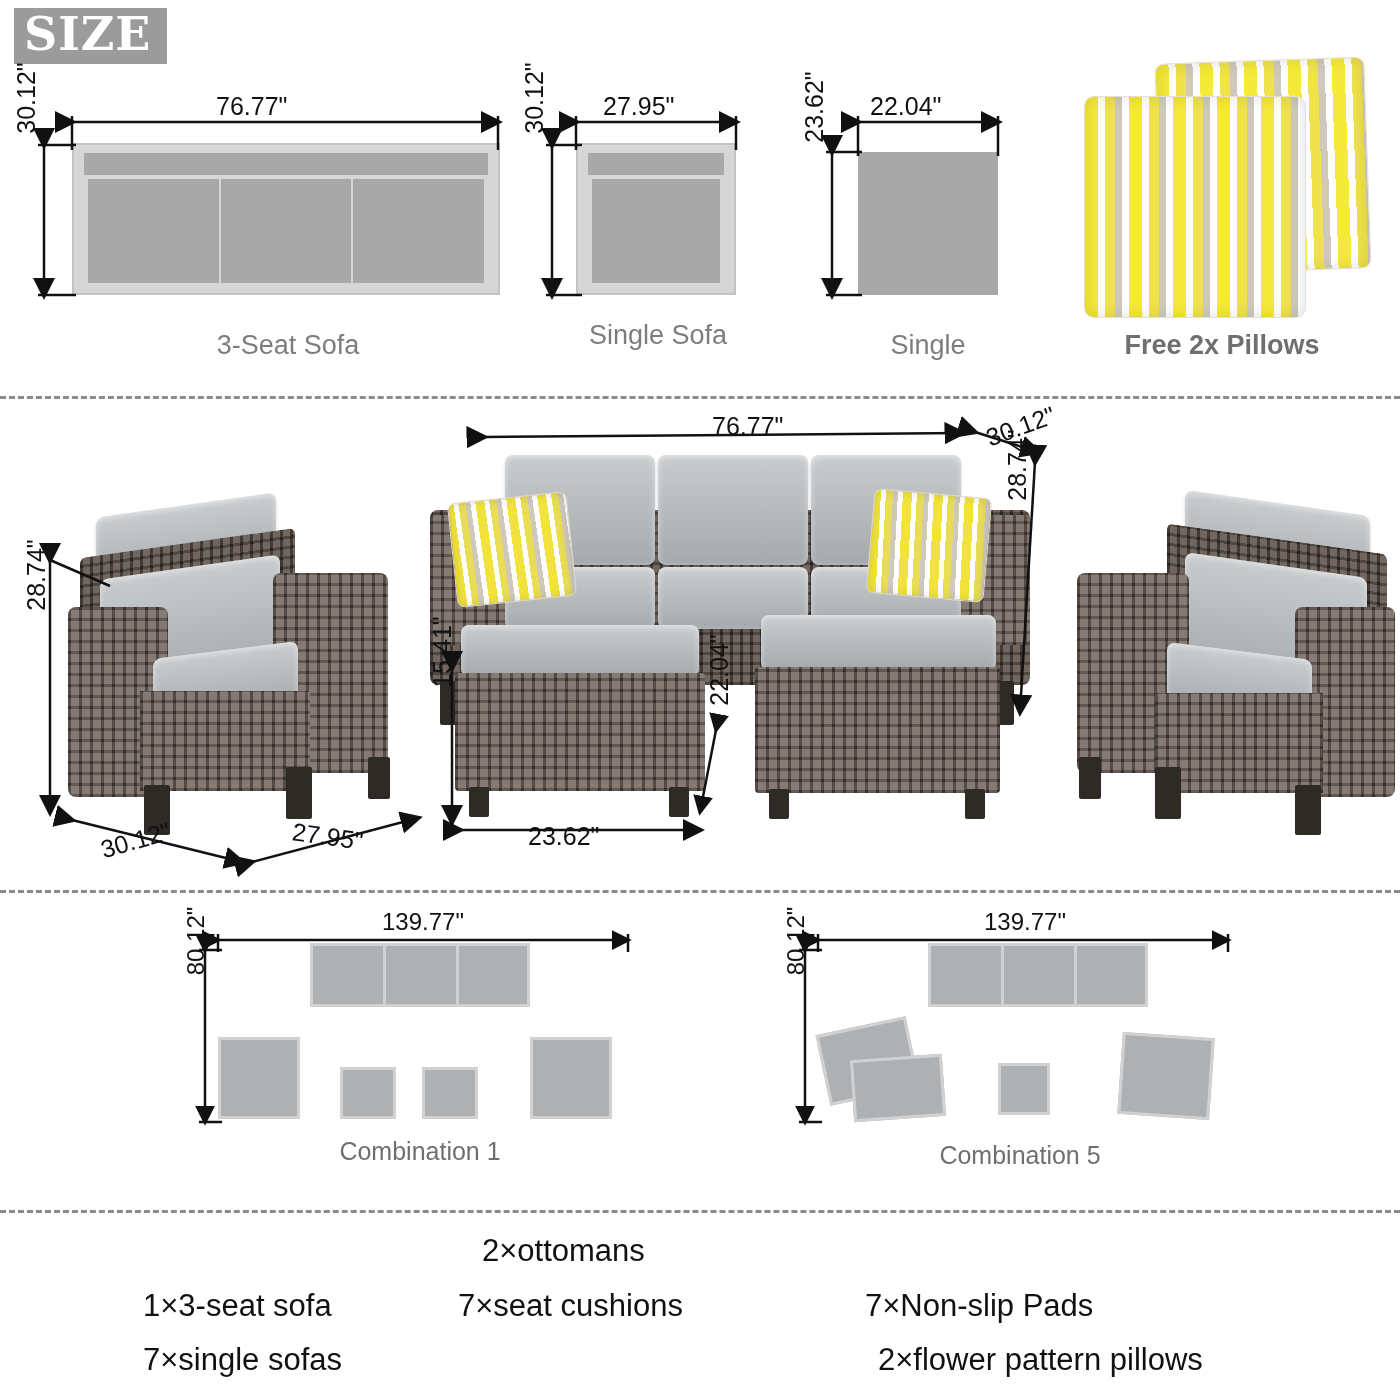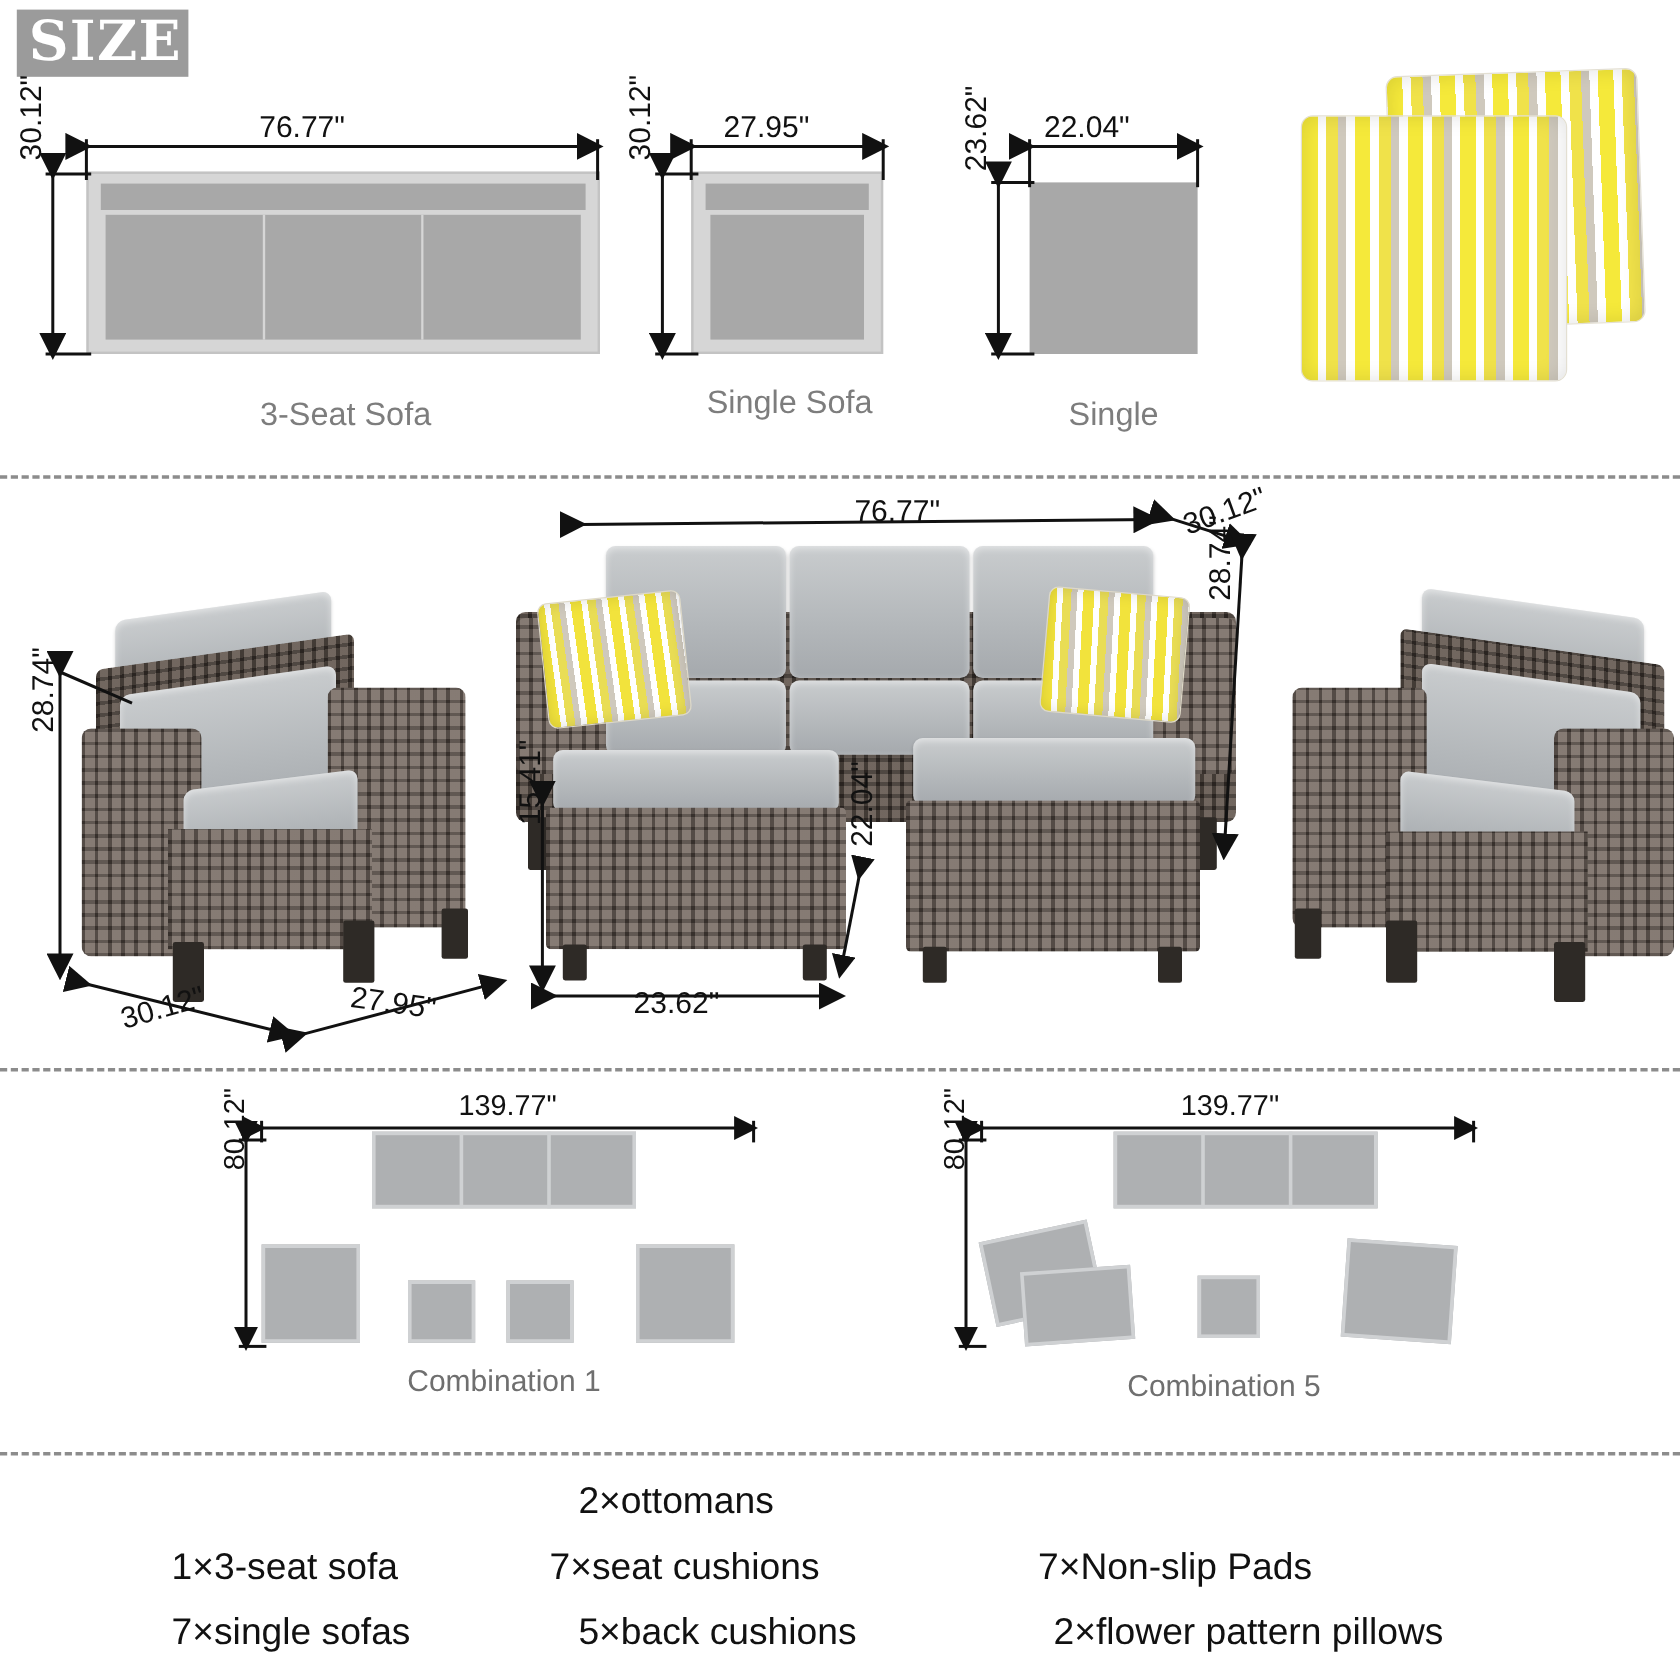--- a/index.html
+++ b/index.html
@@ -23,21 +23,21 @@
 
   
   svg.ov { position: absolute; left: 0; top: 0; width: 1400px; height: 1400px; pointer-events: none; }
 
   
   .size-badge {
     position: absolute; left: 14px; top: 8px;
     background: #9b9b9b; color: #fff;
     font-family: "DejaVu Serif", serif;
     font-weight: bold; font-size: 46px;
-    padding: 2px 6px 6px 10px;
+    padding: 2px 16px 6px 10px;
     letter-spacing: 1px;
     line-height: 1.05;
   }
 
   
   .silh { position: absolute; }
   .sofa3 {
     left: 72px; top: 143px; width: 428px; height: 152px;
     background: #d6d6d6; border: 2px solid #c3c3c3;
   }
@@ -188,20 +188,21 @@
 
   <div style="position:absolute;left:603px;top:92px;" class="dim-text">27.95"</div>
   <div style="position:absolute;left:520px;top:163px;transform:rotate(-90deg);transform-origin:left top;width:130px;text-align:center;" class="dim-text">30.12"</div>
 
   <div style="position:absolute;left:870px;top:92px;" class="dim-text">22.04"</div>
   <div style="position:absolute;left:800px;top:172px;transform:rotate(-90deg);transform-origin:left top;width:130px;text-align:center;" class="dim-text">23.62"</div>
 
   <div class="top-label" style="left:158px;top:330px;">3-Seat Sofa</div>
   <div class="top-label" style="left:528px;top:320px;">Single Sofa</div>
   <div class="top-label" style="left:798px;top:330px;">Single</div>
+  <div class="top-label" style="left:1092px;top:330px;font-weight:bold;color:#6f6f6f;">Free 2x Pillows</div>
 
   <div class="dashed-sep" style="top:396px;"></div>
   <div class="dashed-sep" style="top:890px;"></div>
   <div class="dashed-sep" style="top:1210px;"></div>
 
   <div class="scene">
 
     <div class="chair-l">
       <div class="cush" style="position:absolute;left:28px;top:10px;width:180px;height:80px;transform:skewY(-8deg);"></div>
       <div class="wicker-d" style="position:absolute;left:12px;top:48px;width:215px;height:190px;transform:skewY(-8deg);border-radius:6px;"></div>
@@ -295,21 +296,20 @@
     <div class="cshape" style="left:320px;top:130px;width:92px;height:82px;transform:rotate(4deg);"></div>
     <div class="combo-label" style="position:absolute;left:0;top:236px;width:440px;">Combination 5</div>
   </div>
   <div class="dim-text" style="position:absolute;left:984px;top:908px;font-size:24px;">139.77"</div>
   <div class="dim-text" style="position:absolute;left:782px;top:1006px;transform:rotate(-90deg);transform-origin:left top;width:130px;text-align:center;font-size:24px;">80.12"</div>
 
   <div class="set-item" style="left:143px;top:1288px;">1×3-seat sofa</div>
   <div class="set-item" style="left:143px;top:1342px;">7×single sofas</div>
   <div class="set-item" style="left:482px;top:1233px;">2×ottomans</div>
   <div class="set-item" style="left:458px;top:1288px;">7×seat cushions</div>
-  <div class="set-item" style="left:482px;top:1342px;">5×back cushions</div>
   <div class="set-item" style="left:865px;top:1288px;">7×Non-slip Pads</div>
   <div class="set-item" style="left:878px;top:1342px;">2×flower pattern pillows</div>
 
   <svg class="ov" viewBox="0 0 1400 1400">
     <defs>
       <marker id="ar" markerWidth="9" markerHeight="9" refX="7" refY="4.5" orient="auto">
         <path d="M0,0 L9,4.5 L0,9 z" fill="#111"></path>
       </marker>
       <marker id="arS" markerWidth="8" markerHeight="8" refX="6.5" refY="4" orient="auto">
         <path d="M0,0 L8,4 L0,8 z" fill="#111"></path>

